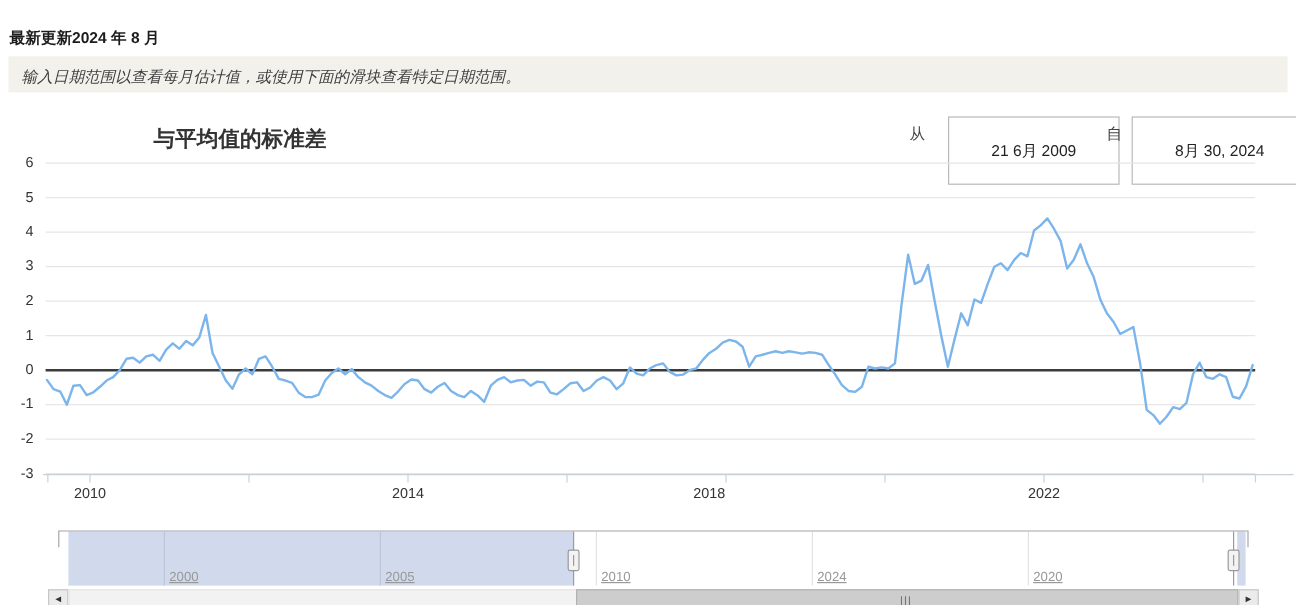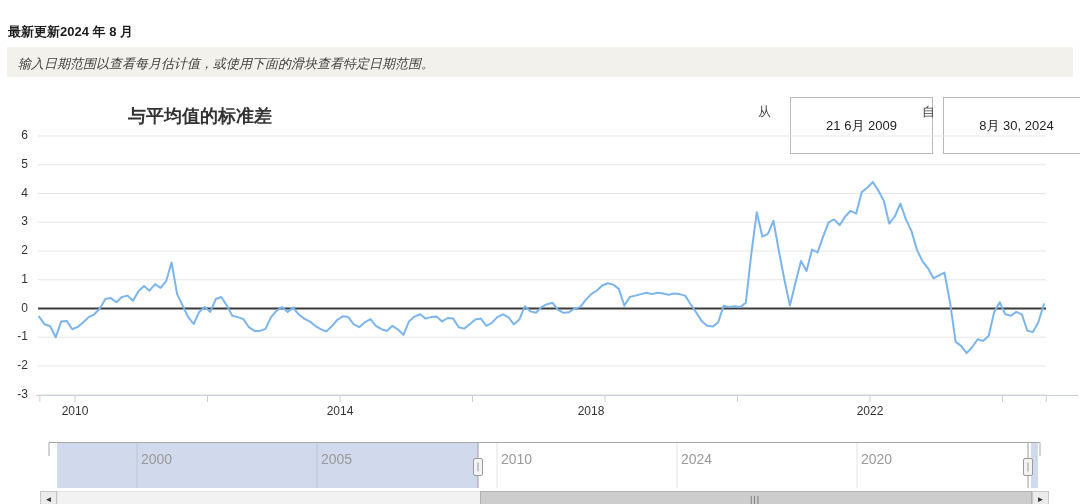--- a/index.html
+++ b/index.html
@@ -11,21 +11,21 @@
   .chart-title{position:absolute;left:128px;top:90px;font-size:18px;font-weight:600;color:#333;}
   .ctrl-label{position:absolute;top:89px;font-size:13px;color:#444;}
   .date-input{position:absolute;top:83px;height:23px;border:1px solid #b9b9b9;background:#fff;
               font-size:13px;color:#222;text-align:center;padding:16px;
               font-family:"Liberation Sans","DejaVu Sans",sans-serif;}
   #from-input{left:790px;width:109px;}
   #to-input{left:943px;width:113px;}
   svg{position:absolute;left:0;top:0;}
   .ylab{position:absolute;left:0;width:28px;text-align:right;font-size:12px;color:#333;}
   .xlab{position:absolute;top:390px;width:60px;margin-left:-30px;text-align:center;font-size:12px;color:#333;}
-  .navlab{position:absolute;top:437px;font-size:14px;color:#999;}
+  .navlab{position:absolute;top:461px;font-size:11px;color:#999;text-decoration:underline;}
   .scrollbar{position:absolute;left:40px;top:477px;width:1009px;height:18px;}
   .sb-track{position:absolute;left:17px;top:0;width:975px;height:16px;background:#f2f2f2;border:1px solid #e5e5e5;}
   .sb-btn{position:absolute;top:0;width:15px;height:16px;background:#ebebeb;border:1px solid #c6c6c6;
           font-size:8px;line-height:16px;text-align:center;color:#333;cursor:pointer;}
   #sb-left{left:0;}
   #sb-right{right:0;}
   .sb-thumb{position:absolute;left:440px;top:0;width:550px;height:16px;background:#cdcdcd;
             border:1px solid #b2b2b2;cursor:pointer;}
   .sb-grip{position:absolute;left:50%;top:3px;margin-left:-6px;font-size:9px;line-height:10px;
            color:#666;letter-spacing:1px;}

